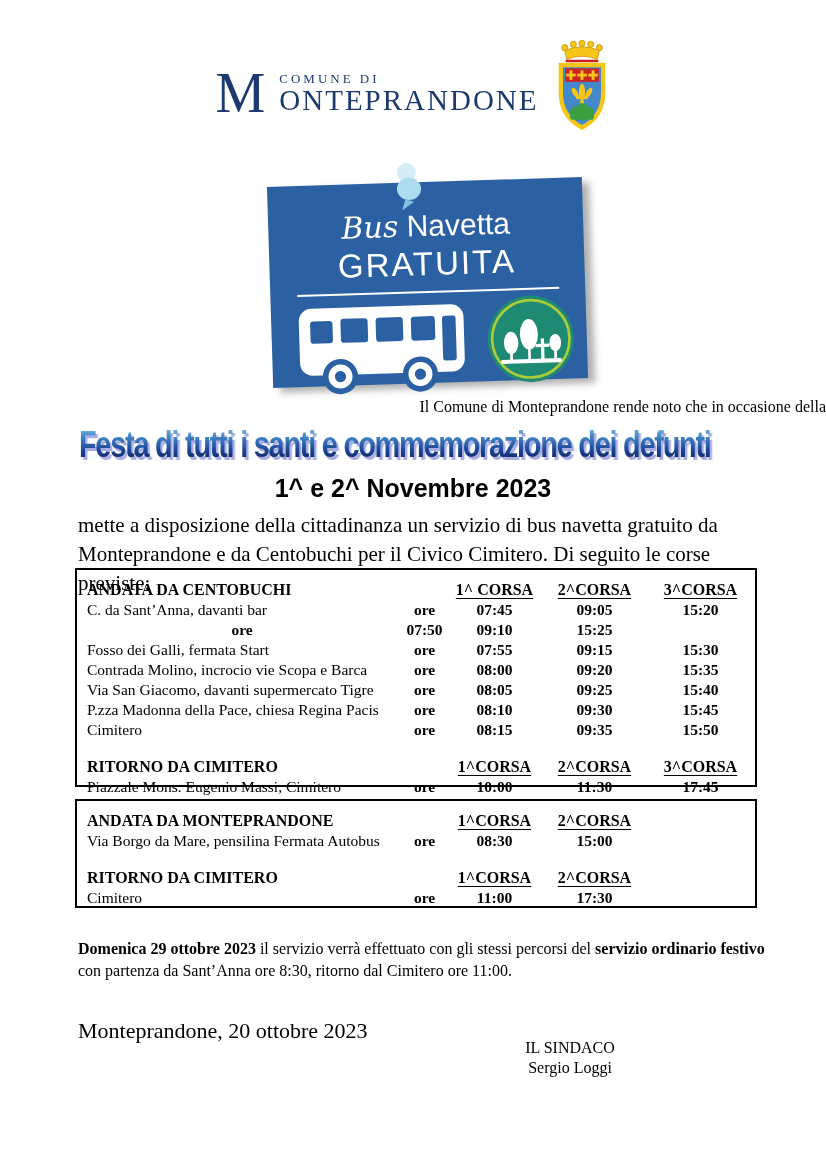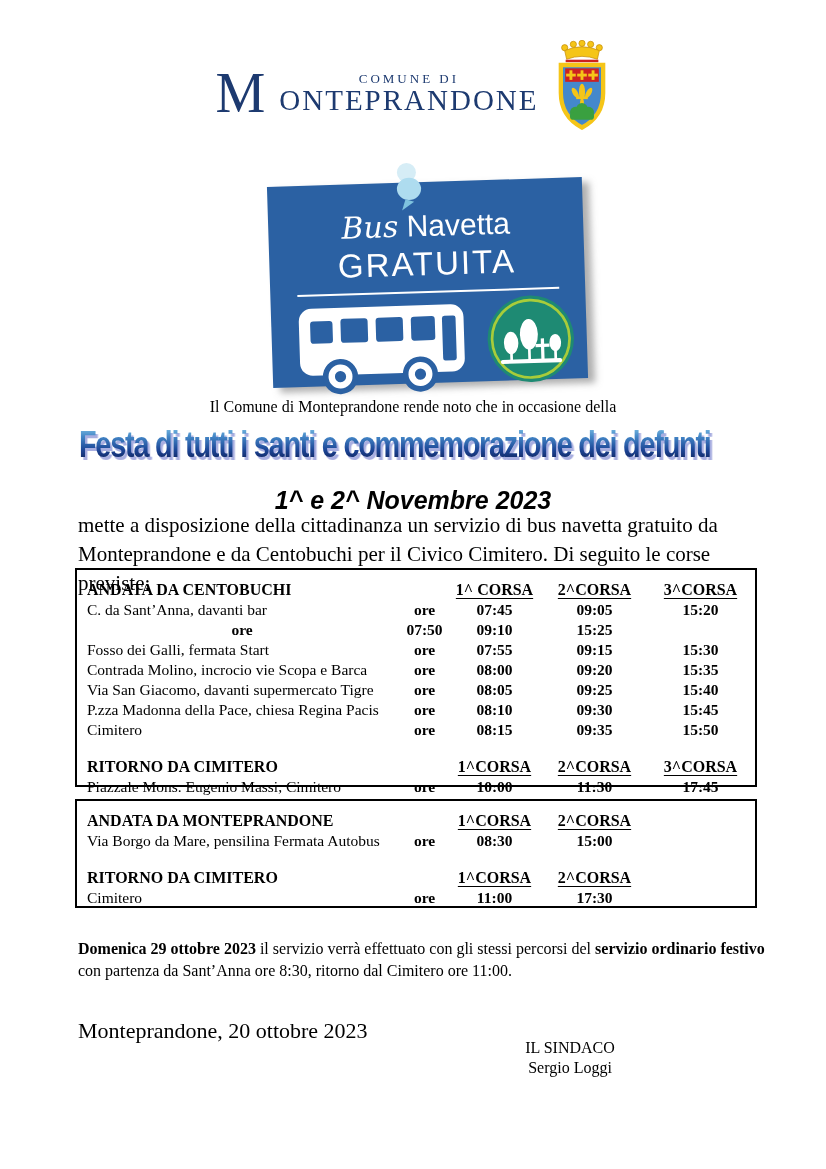--- a/index.html
+++ b/index.html
@@ -7,21 +7,21 @@
   .page {
     position:relative; width:826px; height:1169px; margin:0 auto;
     background:#ffffff; overflow:hidden;
     font-family:"Liberation Serif", serif; color:#000;
   }
   
   .logo-block { position:absolute; top:40px; left:0; right:0;
     display:flex; justify-content:center; align-items:flex-start; gap:14px; }
   .logo-text { display:flex; align-items:flex-start; margin-top:32px; color:#1d3a70; }
   .logo-m { font-size:56px; line-height:0.78; font-weight:normal; }
-  .logo-col { display:flex; flex-direction:column; margin-left:14px;text-align:center; }
+  .logo-col { display:flex; flex-direction:column; margin-left:14px; }
   .logo-small { font-size:13px; letter-spacing:3px; line-height:1.0; }
   .logo-rest { font-size:29px; letter-spacing:2px; line-height:1.05; }
   
   .card-area { position:absolute; top:158px; left:0; width:826px; height:245px; }
   .pin { position:absolute; left:390px; top:0; z-index:3; }
   .card {
     position:absolute; left:270px; top:24px; width:315px; height:201px;
     background:#2b61a3; transform:rotate(-1.8deg);
     box-shadow:7px 5px 7px rgba(110,110,110,0.55);
     color:#fff; z-index:2;
@@ -30,33 +30,33 @@
     font-family:"Liberation Sans", sans-serif; }
   .card-line1 .bus-word { font-family:"DejaVu Serif", serif; font-style:italic; }
   .card-line2 { text-align:center; font-size:33px; letter-spacing:2px;
     font-family:"Liberation Sans", sans-serif; margin-top:2px; }
   .card-rule { width:262px; height:2px; background:#fff; margin:8px auto 0; }
   .card-bottom { display:flex; align-items:flex-end; margin-top:4px; }
   .bus-svg { margin-left:26px; }
   .trees-svg { margin-left:8px; margin-bottom:6px; }
   
   .intro { position:absolute; top:398px; left:0; width:826px;
-    text-align:center; font-size:16px; }
+    text-align:right; font-size:16px; }
   .wordart { position:absolute; top:424px; left:0; width:744px; text-align:center; }
   .wordart span {
     display:inline-block; white-space:nowrap;
     font-family:"Liberation Sans", sans-serif; font-weight:bold;
     font-size:36px; letter-spacing:-1.5px;
     transform:scaleX(0.8); transform-origin:center;
     background:linear-gradient(180deg,#8fd0ee 0%,#4386c6 30%,#1c4596 62%,#0a1442 100%);
     -webkit-background-clip:text; background-clip:text; color:transparent;
     filter:drop-shadow(3px 3px 0px #a8aee0);
   }
-  .subtitle { position:absolute; top:486px; left:0; width:826px; text-align:center;
-    font-family:"Liberation Sans", sans-serif; font-weight:bold; font-size:25px;font-style:italic; }
+  .subtitle { position:absolute; top:474px; left:0; width:826px; text-align:center;
+    font-family:"Liberation Sans", sans-serif; font-weight:bold; font-size:25px; }
   .desc { position:absolute; top:511px; left:78px; width:688px;
     font-size:21px; line-height:1.38; }
   
   .box { position:absolute; left:75px; width:682px; border:2px solid #000;
     padding:10px 10px; font-size:15.5px; }
   .box1 { top:568px; height:219px; }
   .box2 { top:799px; height:109px; }
   .trow { display:grid; grid-template-columns:310px 55px 85px 115px 97px;
     height:20px; line-height:20px; align-items:center; }
   .trow.blank { height:17px; }

